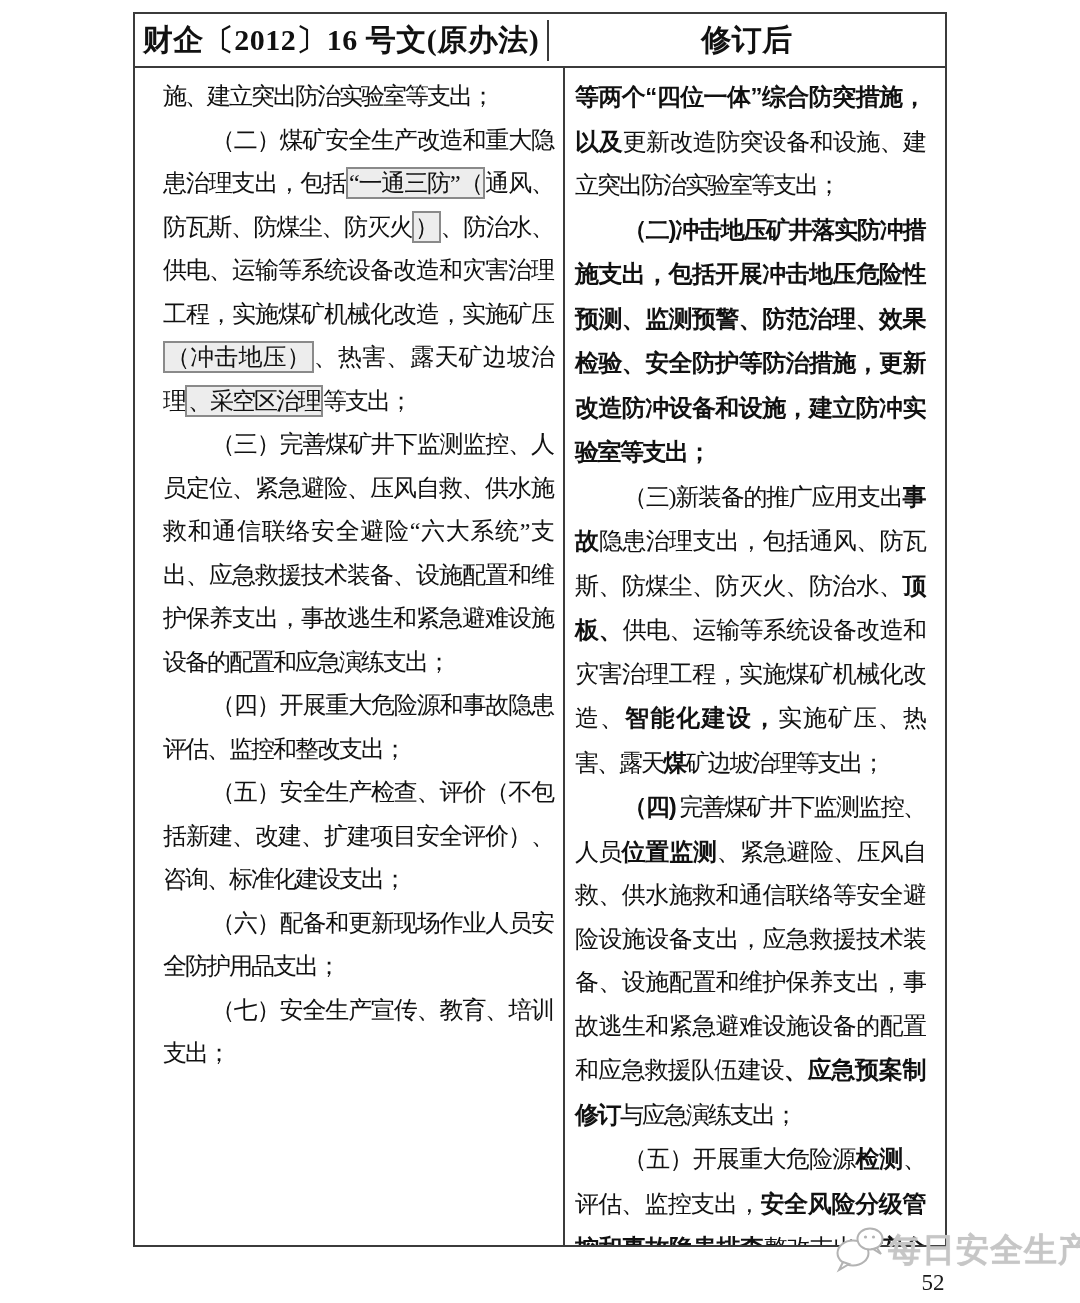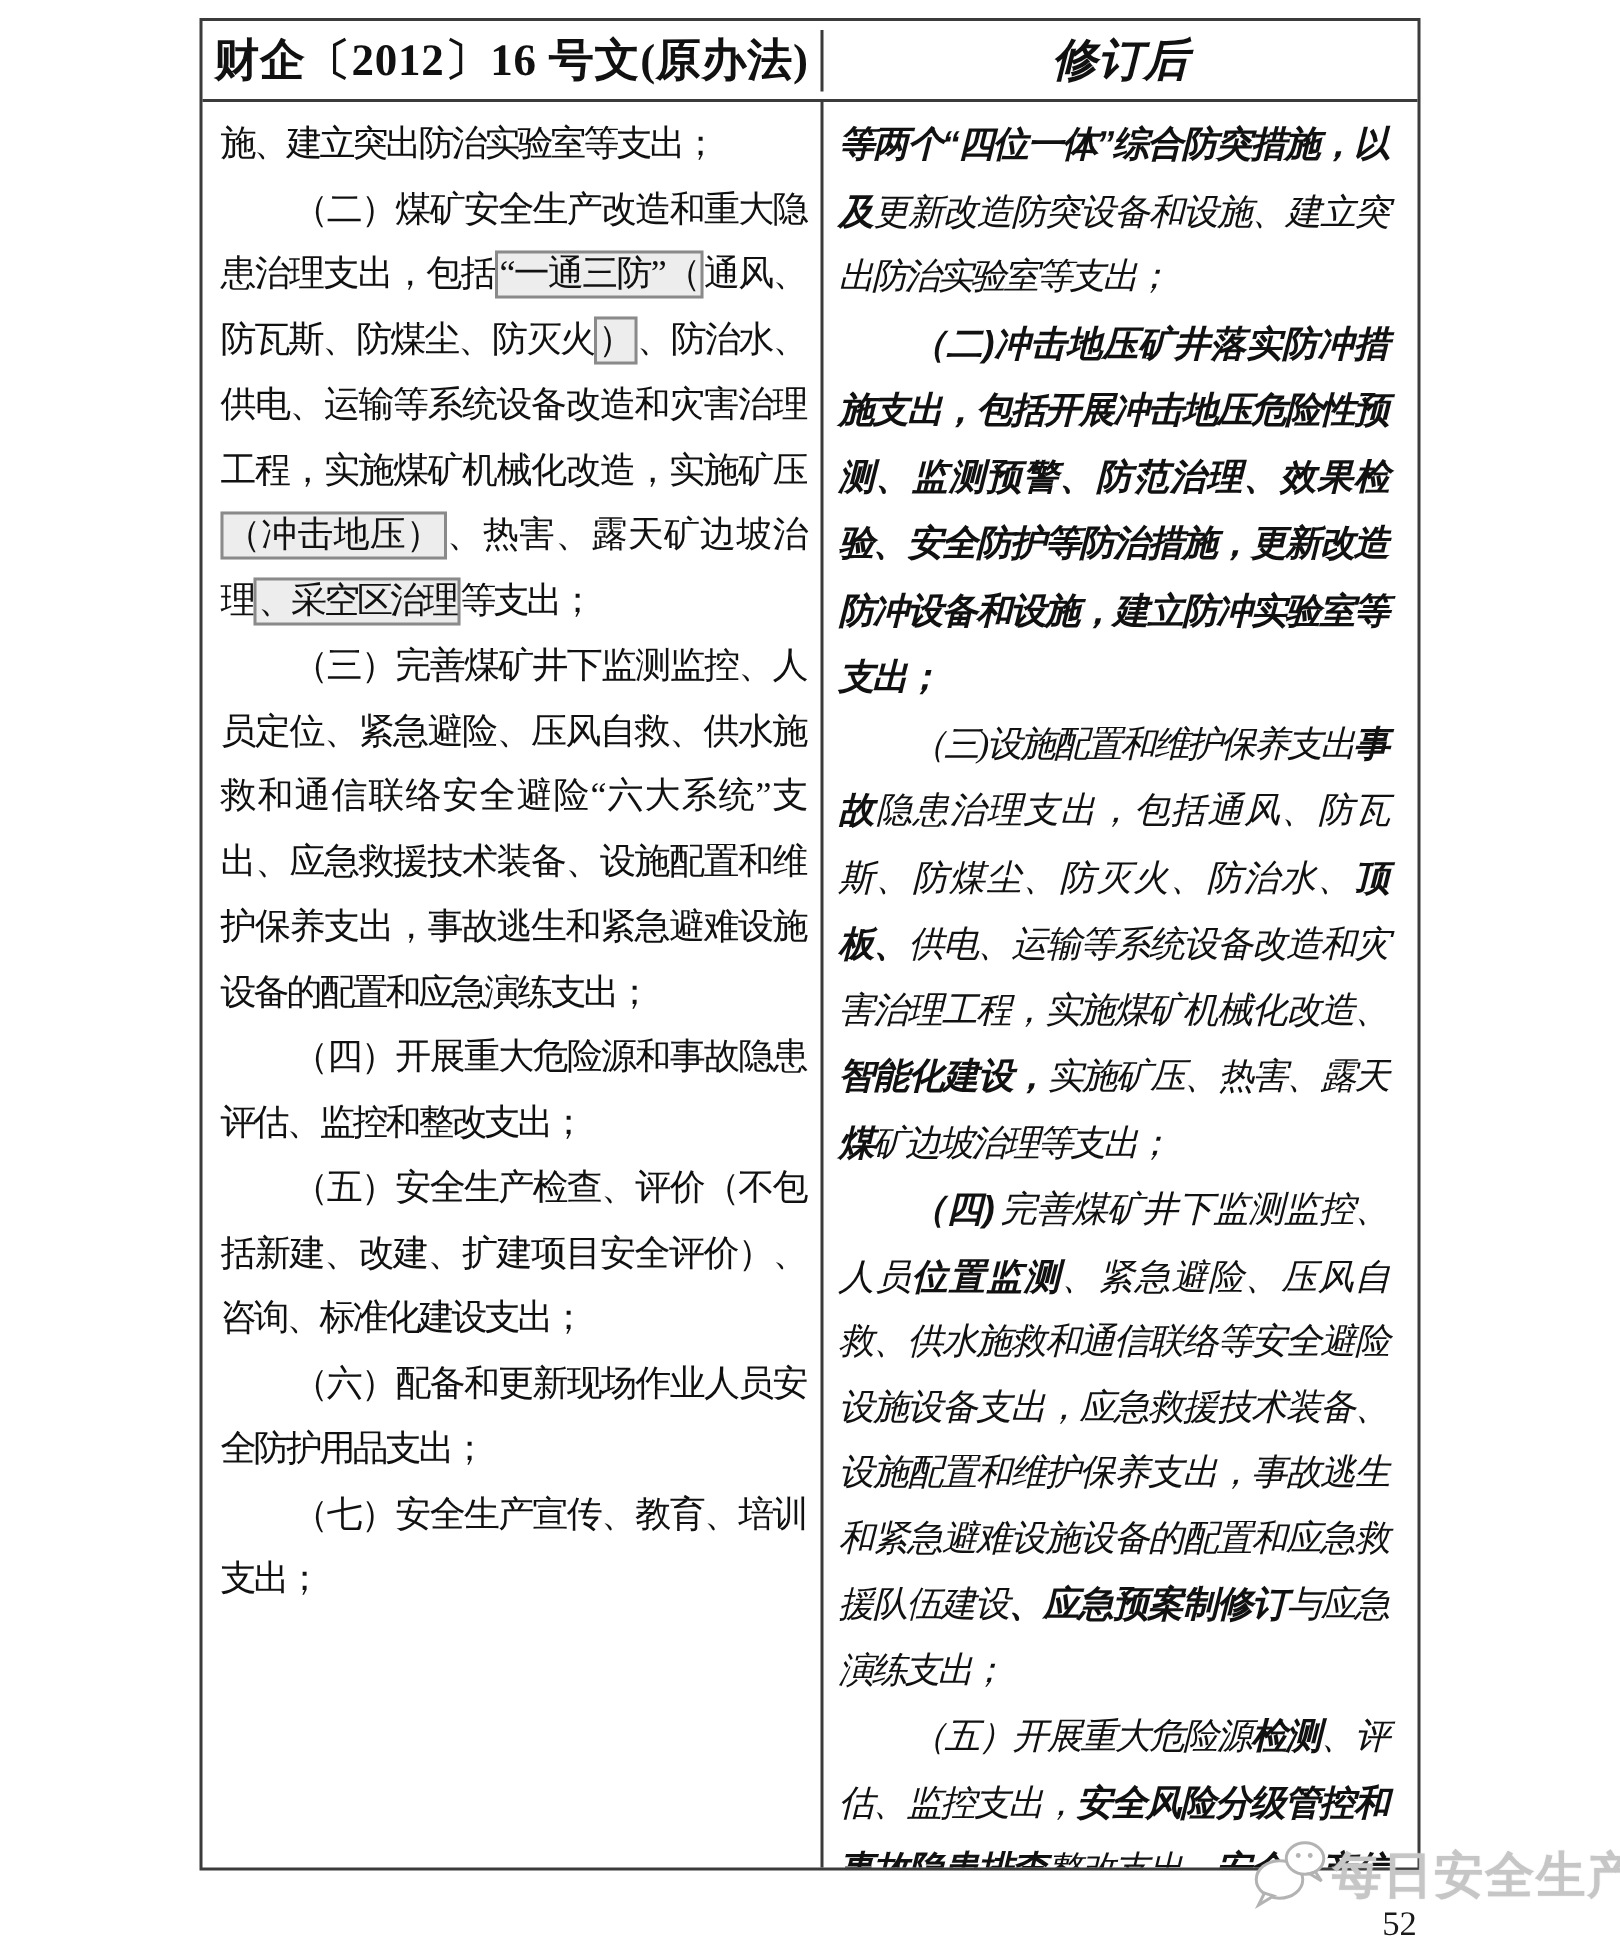--- a/index.html
+++ b/index.html
@@ -37,24 +37,24 @@
     align-items:center;
   }
   .hdr-cell{
     display:flex; align-items:center; justify-content:center;
     font-weight:bold;
     font-size:30px;
     letter-spacing:0.5px;
     white-space:nowrap;
   }
   .col-left{ width:414px; border-right:2px solid var(--border); }
-  .col-right{ flex:1;font-style:italic; }
+  .col-right{ flex:1; }
   .body-row{ display:flex; flex:1; min-height:0; }
   .body-cell{ overflow:hidden; }
-  .body-cell.col-left{ padding:7px 10px 0 12px; }
+  .body-cell.col-left{ padding:7px 10px 0 12px;margin-left:16px; }
   .body-cell.col-right{ padding:7px 20px 0 10px; }
 
   .para{
     margin:0;
     font-size:24px;
     line-height:43.5px;
     letter-spacing:-2px;
     text-align:justify;
   }
   .para.indent{ text-indent:2em; }
@@ -113,21 +113,21 @@
         <p class="para indent"><span class="run-n">（二）煤矿安全生产改造和重大隐患治理支出，包括</span><span class="run-box">“一通三防”（</span><span class="run-n">通风、防瓦斯、防煤尘、防灭火</span><span class="run-box">）</span><span class="run-n">、防治水、供电、运输等系统设备改造和灾害治理工程，实施煤矿机械化改造，实施矿压</span><span class="run-box">（冲击地压）</span><span class="run-n">、热害、露天矿边坡治理</span><span class="run-box">、采空区治理</span><span class="run-n">等支出；</span></p>
         <p class="para indent"><span class="run-n">（三）完善煤矿井下监测监控、人员定位、紧急避险、压风自救、供水施救和通信联络安全避险“六大系统”支出、应急救援技术装备、设施配置和维护保养支出，事故逃生和紧急避难设施设备的配置和应急演练支出；</span></p>
         <p class="para indent"><span class="run-n">（四）开展重大危险源和事故隐患评估、监控和整改支出；</span></p>
         <p class="para indent"><span class="run-n">（五）安全生产检查、评价（不包括新建、改建、扩建项目安全评价）、咨询、标准化建设支出；</span></p>
         <p class="para indent"><span class="run-n">（六）配备和更新现场作业人员安全防护用品支出；</span></p>
         <p class="para indent"><span class="run-n">（七）安全生产宣传、教育、培训支出；</span></p>
       </div>
     <div class="body-cell col-right">
         <p class="para"><span class="run-b">等两个“四位一体”综合防突措施，以及</span><span class="run-n">更新改造防突设备和设施、建立突出防治实验室等支出；</span></p>
         <p class="para indent"><span class="run-b">（二)冲击地压矿井落实防冲措施支出，包括开展冲击地压危险性预测、监测预警、防范治理、效果检验、安全防护等防治措施，更新改造防冲设备和设施，建立防冲实验室等支出；</span></p>
-        <p class="para indent"><span class="run-n">（三)设施配置和维护保养支出</span><span class="run-b">事故</span><span class="run-n">隐患治理支出，包括通风、防瓦斯、防煤尘、防灭火、防治水、</span><span class="run-b">顶板、</span><span class="run-n">供电、运输等系统设备改造和灾害治理工程，实施煤矿机械化改造、</span><span class="run-b">智能化建设，</span><span class="run-n">实施矿压、热害、露天</span><span class="run-b">煤</span><span class="run-n">矿边坡治理等支出；</span></p>
+        <p class="para indent"><span class="run-n">（三)新装备的推广应用支出</span><span class="run-b">事故</span><span class="run-n">隐患治理支出，包括通风、防瓦斯、防煤尘、防灭火、防治水、</span><span class="run-b">顶板、</span><span class="run-n">供电、运输等系统设备改造和灾害治理工程，实施煤矿机械化改造、</span><span class="run-b">智能化建设，</span><span class="run-n">实施矿压、热害、露天</span><span class="run-b">煤</span><span class="run-n">矿边坡治理等支出；</span></p>
         <p class="para indent"><span class="run-b">（四)</span><span class="run-n"> 完善煤矿井下监测监控、人员</span><span class="run-b">位置监测</span><span class="run-n">、紧急避险、压风自救、供水施救和通信联络等安全避险设施设备支出，应急救援技术装备、设施配置和维护保养支出，事故逃生和紧急避难设施设备的配置和应急救援队伍建设</span><span class="run-b">、应急预案制修订</span><span class="run-n">与应急演练支出；</span></p>
         <p class="para indent"><span class="run-n">（五）开展重大危险源</span><span class="run-b">检测</span><span class="run-n">、评估、监控支出，</span><span class="run-b">安全风险分级管控和事故隐患排查</span><span class="run-n">整改支出，</span><span class="run-b">安全生产信息化建设、运维支出；</span></p>
       </div>
   </div>
 </div>
 
 <div class="watermark">
   <span class="wm-icon">
     <svg viewBox="0 0 54 48" width="54" height="48" fill="none">
 

